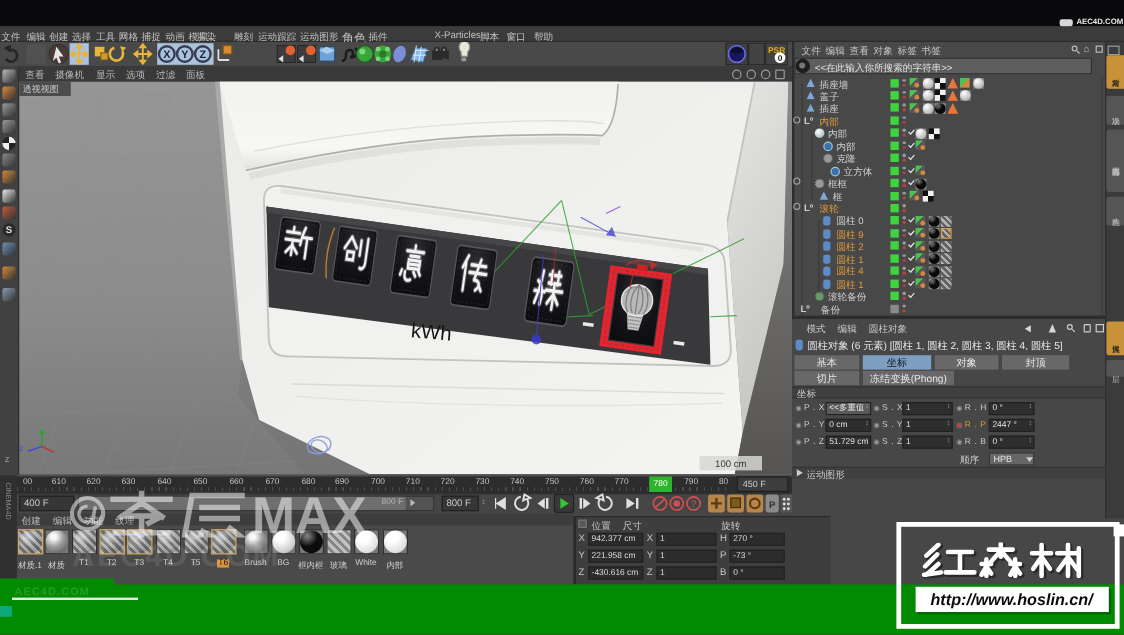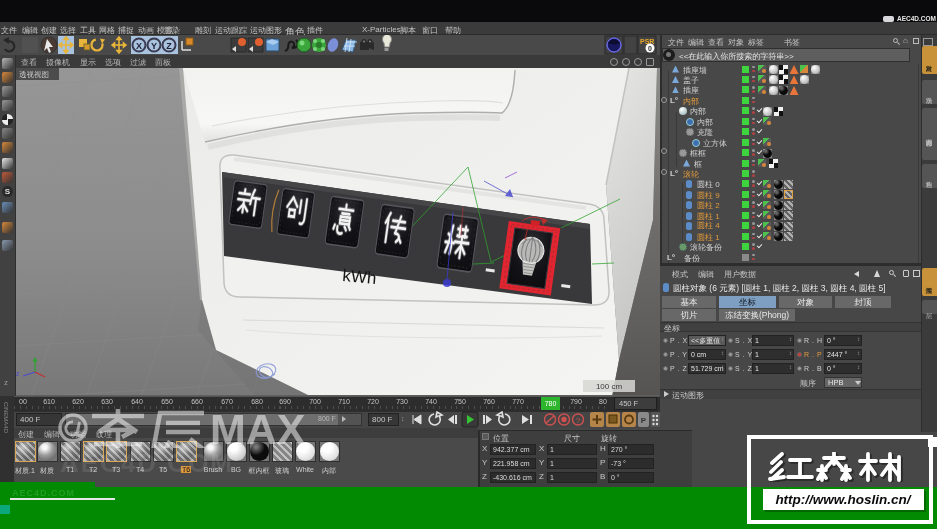--- a/index.html
+++ b/index.html
@@ -400,21 +400,21 @@
     <rect x="0" y="0" width="43" height="12" fill="#3f3f3f" opacity=".85"></rect>
     <text x="3" y="9" font-family="Liberation Sans,sans-serif" font-size="7.5" fill="#c8c8c8">透视视图</text>
     <rect x="0" y="327" width="644" height="2" fill="#5f5f5f"></rect>
   </svg>
 <div class="ab" style="left:660px;top:35px;width:261px;height:397px;background:#484848;border-left:2px solid #2d2d2d"></div>
 <div class="tx" style="left:668px;top:37px;font-size:8px;color:#c6c6c6">文件</div>
 <div class="tx" style="left:688px;top:37px;font-size:8px;color:#c6c6c6">编辑</div>
 <div class="tx" style="left:708px;top:37px;font-size:8px;color:#c6c6c6">查看</div>
 <div class="tx" style="left:728px;top:37px;font-size:8px;color:#c6c6c6">对象</div>
 <div class="tx" style="left:748px;top:37px;font-size:8px;color:#c6c6c6">标签</div>
-<div class="tx" style="left:784px;top:37px;font-size:8px;color:#c6c6c6">书签</div>
+<div class="tx" style="left:768px;top:37px;font-size:8px;color:#c6c6c6">书签</div>
 <div class="ab" style="left:893px;top:38px;width:5px;height:5px;border:1.2px solid #bbb;border-radius:3px"></div>
 <div class="ab" style="left:897px;top:43px;width:3px;height:1.2px;background:#bbb;transform:rotate(45deg)"></div>
 <div class="tx" style="left:903px;top:36px;font-size:8px;color:#bbb">⌂</div>
 <div class="ab" style="left:913px;top:38px;width:6px;height:6px;border:1px solid #bbb"></div>
 <div class="ab" style="left:662px;top:48px;width:248px;height:14px;background:#5e5e5e;border:1px solid #2f2f2f"></div>
 <div class="ab" style="left:663px;top:49px;width:12px;height:12px;background:#1d1d1d;border-radius:6px"></div>
 <div class="ab" style="left:666px;top:52px;width:5px;height:5px;background:#777;border-radius:3px"></div>
 <div class="tx" style="left:679px;top:51px;font-size:8px;color:#e2e2e2">&lt;&lt;在此输入你所搜索的字符串&gt;&gt;</div>
 <div class="ab" style="left:668px;top:70px;width:1px;height:193px;background:#3a3a3a"></div>
 <div class="ab" style="left:660.5px;top:96.5px;width:6px;height:6px;border:1px solid #999;border-radius:4px;background:#444"></div>
@@ -593,21 +593,21 @@
 <div class="ab" style="left:757px;top:244.14999999999998px;width:5px;height:3px;border-left:1.5px solid #e8e8e8;border-bottom:1.5px solid #e8e8e8;transform:rotate(-48deg)"></div>
 <div class="tx" style="left:667px;top:252.6px;font-size:8px;font-weight:bold;color:#ccc">Lº</div>
 <div class="tx" style="left:684px;top:252.6px;font-size:8px;color:#d0d0d0">备份</div>
 <div class="ab" style="left:742px;top:253.6px;width:7px;height:7px;background:#8a8a8a"></div>
 <div class="ab" style="left:752px;top:253.6px;width:2.5px;height:2.5px;border-radius:2px;background:#999"></div>
 <div class="ab" style="left:752px;top:257.6px;width:2.5px;height:2.5px;border-radius:2px;background:#b84040"></div>
 <div class="ab" style="left:660px;top:263px;width:261px;height:3px;background:#2d2d2d"></div>
 <div class="ab" style="left:660px;top:266px;width:261px;height:166px;background:#474747"></div>
 <div class="tx" style="left:672px;top:269px;font-size:8px;color:#c6c6c6">模式</div>
 <div class="tx" style="left:698px;top:269px;font-size:8px;color:#c6c6c6">编辑</div>
-<div class="tx" style="left:724px;top:269px;font-size:8px;color:#c6c6c6">用户数据</div>
+<div class="tx" style="left:724px;top:269px;font-size:8px;color:#c6c6c6">圆柱对象</div>
 <div class="ab" style="left:851px;top:271px;width:0;height:0;border:3px solid transparent;border-right:5px solid #d8d8d8"></div>
 <div class="ab" style="left:874px;top:270px;width:0;height:0;border-left:3px solid transparent;border-right:3px solid transparent;border-bottom:7px solid #d8d8d8"></div>
 <div class="ab" style="left:889px;top:270px;width:5px;height:5px;border:1.2px solid #ccc;border-radius:3px"></div>
 <div class="ab" style="left:893px;top:275px;width:3px;height:1.2px;background:#ccc;transform:rotate(45deg)"></div>
 <div class="ab" style="left:903px;top:270px;width:6px;height:7px;border:1px solid #ccc;border-radius:1px"></div>
 <div class="ab" style="left:913px;top:270px;width:7px;height:7px;border:1px solid #ccc"></div>
 <div class="ab" style="left:663px;top:283px;width:6px;height:9px;background:#5c8cc8;border-radius:3px/2px"></div>
 <div class="tx" style="left:673px;top:283px;font-size:8.5px;color:#e8e8e8">圆柱对象 (6 元素) [圆柱 1, 圆柱 2, 圆柱 3, 圆柱 4, 圆柱 5]</div>
 <div class="ab" style="left:662px;top:296px;width:54px;height:12px;background:#686868;text-align:center;font-size:8.5px;color:#e8e8e8;line-height:12px">基本</div>
 <div class="ab" style="left:719px;top:296px;width:57px;height:12px;background:#7e9fc1;text-align:center;font-size:8.5px;color:#101820;line-height:12px">坐标</div>
@@ -788,21 +788,21 @@
 <div class="tx" style="left:282px;top:466px;font-size:7px;color:#d0d0d0;transform:translateX(-50%);padding:0 1px">玻璃</div>
 <div class="ab" style="left:295px;top:441px;width:21px;height:21px;background:#777;border:1px solid #2f2f2f"></div>
 <div class="ab" style="left:296px;top:442px;width:19px;height:19px;border-radius:10px;background:radial-gradient(circle at 35% 28%,#ffffff 25%,#e0e0e0 70%,#aaa)"></div>
 <div class="tx" style="left:305px;top:466px;font-size:7px;color:#d0d0d0;transform:translateX(-50%);padding:0 1px">White</div>
 <div class="ab" style="left:319px;top:441px;width:21px;height:21px;background:#777;border:1px solid #2f2f2f"></div>
 <div class="ab" style="left:320px;top:442px;width:19px;height:19px;border-radius:10px;background:radial-gradient(circle at 35% 28%,#ffffff 25%,#e0e0e0 70%,#aaa)"></div>
 <div class="tx" style="left:329px;top:466px;font-size:7px;color:#d0d0d0;transform:translateX(-50%);padding:0 1px">内部</div>
 <div class="ab" style="left:478px;top:430px;width:214px;height:57px;background:#3e3e3e;border-left:2px solid #2a2a2a;border-top:1px solid #2a2a2a"></div>
 <div class="ab" style="left:482px;top:433px;width:7px;height:7px;background:#585858;border:1px solid #777"></div>
 <div class="tx" style="left:493px;top:433px;font-size:8px;color:#c8c8c8">位置</div>
-<div class="tx" style="left:564px;top:433px;font-size:8px;color:#c8c8c8">尺寸</div>
+<div class="tx" style="left:519px;top:433px;font-size:8px;color:#c8c8c8">尺寸</div>
 <div class="tx" style="left:601px;top:433px;font-size:8px;color:#c8c8c8">旋转</div>
 <div class="tx" style="left:482px;top:444px;font-size:8px;color:#c8c8c8">X</div>
 <div class="ab" style="left:490px;top:444px;width:46px;height:11px;background:#2c2c2c;border:1px solid #222;font-size:7px;color:#dcdcdc;line-height:10px;padding-left:2px">942.377 cm</div>
 <div class="tx" style="left:539px;top:444px;font-size:8px;color:#c8c8c8">X</div>
 <div class="ab" style="left:547px;top:444px;width:50px;height:11px;background:#2c2c2c;border:1px solid #222;font-size:7px;color:#dcdcdc;line-height:10px;padding-left:2px">1</div>
 <div class="tx" style="left:600px;top:444px;font-size:8px;color:#c8c8c8">H</div>
 <div class="ab" style="left:608px;top:444px;width:46px;height:11px;background:#2c2c2c;border:1px solid #222;font-size:7px;color:#dcdcdc;line-height:10px;padding-left:2px">270 °</div>
 <div class="tx" style="left:482px;top:458px;font-size:8px;color:#c8c8c8">Y</div>
 <div class="ab" style="left:490px;top:458px;width:46px;height:11px;background:#2c2c2c;border:1px solid #222;font-size:7px;color:#dcdcdc;line-height:10px;padding-left:2px">221.958 cm</div>
 <div class="tx" style="left:539px;top:458px;font-size:8px;color:#c8c8c8">Y</div>

